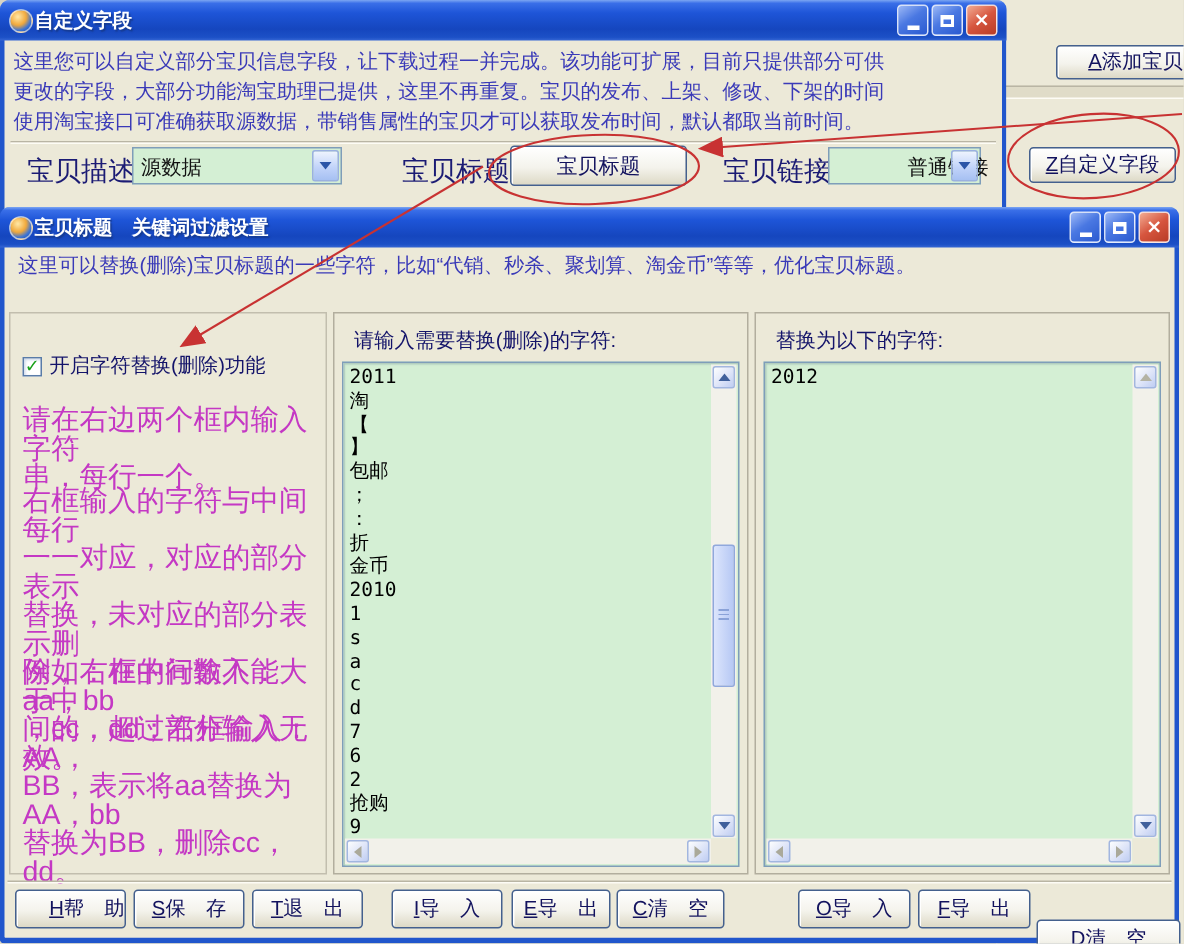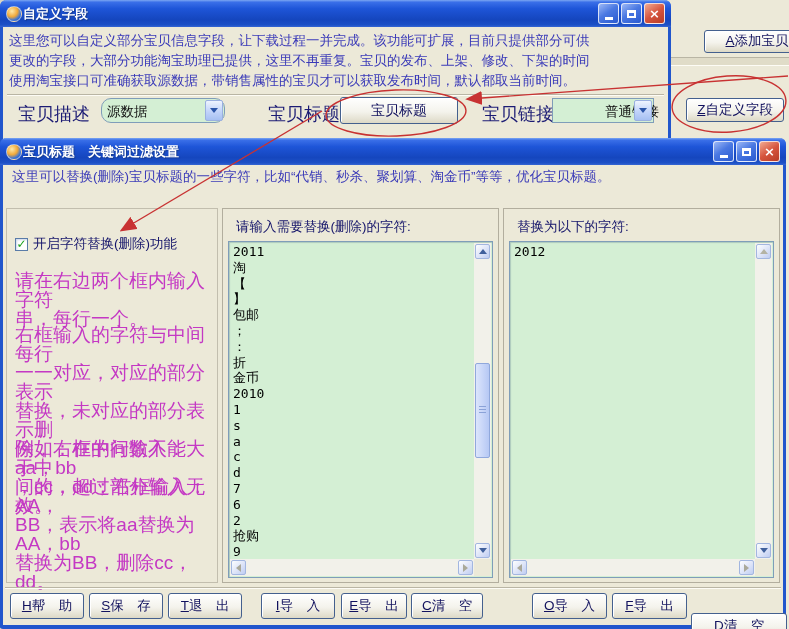--- a/index.html
+++ b/index.html
@@ -118,21 +118,21 @@
       <span class="capbtn close">
           <span class="glyph-close">×</span>
         </span>
     </span>
   </div>
   <div class="desc">这里您可以自定义部分宝贝信息字段，让下载过程一并完成。该功能可扩展，目前只提供部分可供
 更改的字段，大部分功能淘宝助理已提供，这里不再重复。宝贝的发布、上架、修改、下架的时间
 使用淘宝接口可准确获取源数据，带销售属性的宝贝才可以获取发布时间，默认都取当前时间。</div>
   <div class="groove" style="left:4px;right:4px;top:94px;"></div>
   <span class="rowlabel" style="left:15px;">宝贝描述</span>
-  <div class="combo" style="left:98px;top:98px;width:124px;border-radius:10px;">
+  <div class="combo" style="left:85px;top:98px;width:140px;">
     <div class="ctxt">源数据</div>
     <div class="drop">
         <span class="tri-down"></span>
       </div>
   </div>
   <span class="rowlabel" style="left:265px;">宝贝标题</span>
   <div class="xpbtn" style="left:337px;top:97px;width:118px;height:27px;line-height:24px;font-size:14px;">宝贝标题</div>
   <span class="rowlabel" style="left:479px;">宝贝链接</span>
   <div class="combo" style="left:549px;top:98px;width:102px;padding-left:47px;">
     <div class="ctxt">普通链接</div>
@@ -241,21 +241,21 @@
         <div class="sb-btn sb-rt">
             <span class="tri-right"></span>
           </div>
       </div>
       <div class="corner"></div>
     </div>
   </div>
 
   <div class="groove" style="left:2px;right:2px;top:449px;"></div>
 
-  <div class="xpbtn u bbtn" style="left:7px;width:74px;">H帮　助</div>
+  <div class="xpbtn u bbtn" style="left:7px;width:74px;text-align:right;">H帮　助</div>
   <div class="xpbtn u bbtn" style="left:86px;width:74px;">S保　存</div>
   <div class="xpbtn u bbtn" style="left:165px;width:74px;">T退　出</div>
   <div class="xpbtn u bbtn" style="left:258px;width:74px;">I导　入</div>
   <div class="xpbtn u bbtn" style="left:338px;width:66px;">E导　出</div>
   <div class="xpbtn u bbtn" style="left:408px;width:72px;">C清　空</div>
   <div class="xpbtn u bbtn" style="left:529px;width:75px;">O导　入</div>
   <div class="xpbtn u bbtn" style="left:609px;width:75px;">F导　出</div>
   <div class="xpbtn u bbtn" style="left:688px;width:96px;margin-top:20px;">D清　空</div>
 </div>
 

